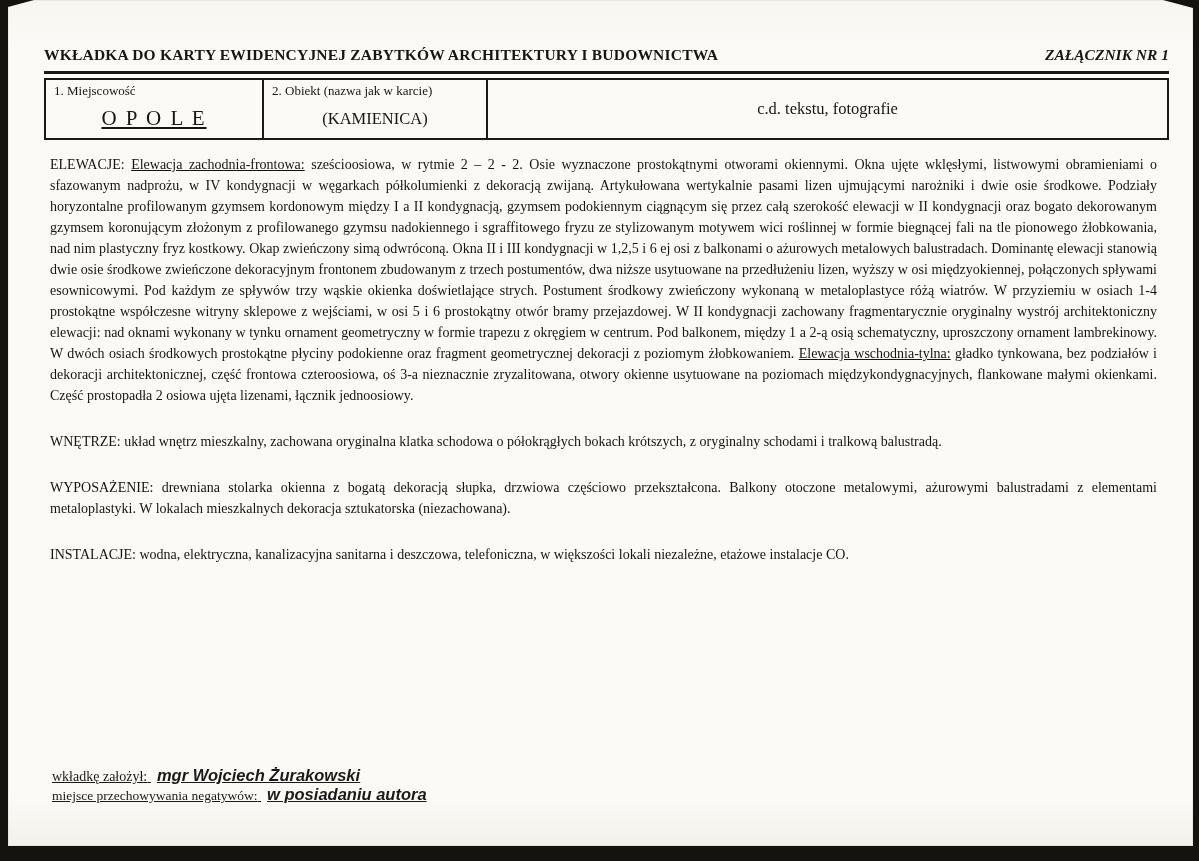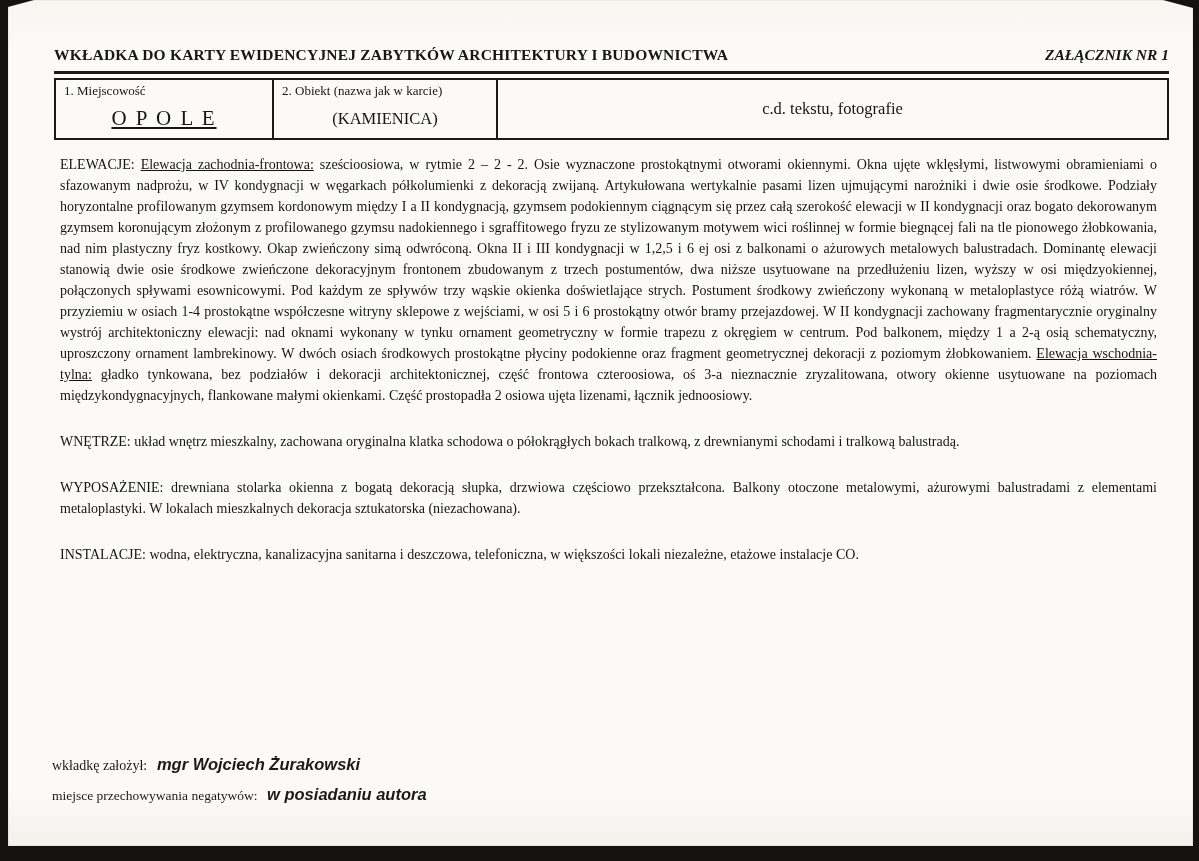--- a/index.html
+++ b/index.html
@@ -14,21 +14,20 @@
     width:1199px;height:861px;
     background:#151310;
   }
   .page{
     position:absolute;
     left:8px; right:6px; top:0; bottom:15px;
     background:#fbfaf6;
     background-image:linear-gradient(180deg,#f7f6f1 0%, #fbfaf6 6%, #fbfaf6 94%, #f3f1ec 100%);
     color:#161616;
     box-shadow:inset 0 0 0 1px rgba(0,0,0,0.05);
-    padding-left:10px;
   }
   .corner{position:absolute;background:#151310;}
   .corner.tl{left:0;top:0;width:26px;height:7px;clip-path:polygon(0 0,100% 0,0 100%);}
   .corner.tr{right:0;top:0;width:30px;height:8px;clip-path:polygon(0 0,100% 0,100% 100%);}
 
   
   .header{
     display:flex;
     justify-content:space-between;
     align-items:flex-end;
@@ -95,21 +94,21 @@
   .u{text-decoration:underline;}
 
   
   .footer{
     position:absolute;
     left:44px;
     bottom:42px;
     font-size:14.5px;
     color:#1a1a1a;
   }
-  .footer .row{margin-top:11px;}
+  .footer .row{margin-top:0;text-decoration:underline;}
   .footer .caption{font-size:14px;}
   .footer .caption.small{font-size:13.5px;}
   .footer .sig{
     font-family:"Liberation Sans", sans-serif;
     font-weight:bold;
     font-style:italic;
     font-size:16.5px;
     margin-left:6px;
   }
 </style>
@@ -137,21 +136,21 @@
           <span>(KAMIENICA)</span>
         </div>
       </div>
       <div class="cell c3">
         <div class="value">c.d. tekstu, fotografie</div>
       </div>
     </div>
 
     <div class="bodytext">
       <p><span>ELEWACJE: </span><span class="u">Elewacja zachodnia-frontowa:</span><span> sześcioosiowa, w rytmie 2 – 2 - 2. Osie wyznaczone prostokątnymi otworami okiennymi. Okna ujęte wklęsłymi, listwowymi obramieniami o sfazowanym nadprożu, w IV kondygnacji w węgarkach półkolumienki z dekoracją zwijaną. Artykułowana wertykalnie pasami lizen ujmującymi narożniki i dwie osie środkowe. Podziały horyzontalne profilowanym gzymsem kordonowym między I a II kondygnacją, gzymsem podokiennym ciągnącym się przez całą szerokość elewacji w II kondygnacji oraz bogato dekorowanym gzymsem koronującym złożonym z profilowanego gzymsu nadokiennego i sgraffitowego fryzu ze stylizowanym motywem wici roślinnej w formie biegnącej fali na tle pionowego żłobkowania, nad nim plastyczny fryz kostkowy. Okap zwieńczony simą odwróconą. Okna II i III kondygnacji w 1,2,5 i 6 ej osi z balkonami o ażurowych metalowych balustradach. Dominantę elewacji stanowią dwie osie środkowe zwieńczone dekoracyjnym frontonem zbudowanym z trzech postumentów, dwa niższe usytuowane na przedłużeniu lizen, wyższy w osi międzyokiennej, połączonych spływami esownicowymi. Pod każdym ze spływów trzy wąskie okienka doświetlające strych. Postument środkowy zwieńczony wykonaną w metaloplastyce różą wiatrów. W przyziemiu w osiach 1-4 prostokątne współczesne witryny sklepowe z wejściami, w osi 5 i 6 prostokątny otwór bramy przejazdowej. W II kondygnacji zachowany fragmentarycznie oryginalny wystrój architektoniczny elewacji: nad oknami wykonany w tynku ornament geometryczny w formie trapezu z okręgiem w centrum. Pod balkonem, między 1 a 2-ą osią schematyczny, uproszczony ornament lambrekinowy. W dwóch osiach środkowych prostokątne płyciny podokienne oraz fragment geometrycznej dekoracji z poziomym żłobkowaniem. </span><span class="u">Elewacja wschodnia-tylna:</span><span> gładko tynkowana, bez podziałów i dekoracji architektonicznej, część frontowa czteroosiowa, oś 3-a nieznacznie zryzalitowana, otwory okienne usytuowane na poziomach międzykondygnacyjnych, flankowane małymi okienkami. Część prostopadła 2 osiowa ujęta lizenami, łącznik jednoosiowy.</span></p>
-      <p>WNĘTRZE: układ wnętrz mieszkalny, zachowana oryginalna klatka schodowa o półokrągłych bokach tralkową, z drewnianymi schodami i tralkową balustradą.</p>
+      <p>WNĘTRZE: układ wnętrz mieszkalny, zachowana oryginalna klatka schodowa o półokrągłych bokach krótszych, z oryginalny schodami i tralkową balustradą.</p>
       <p>WYPOSAŻENIE: drewniana stolarka okienna z bogatą dekoracją słupka, drzwiowa częściowo przekształcona. Balkony otoczone metalowymi, ażurowymi balustradami z elementami metaloplastyki. W lokalach mieszkalnych dekoracja sztukatorska (niezachowana).</p>
       <p>INSTALACJE: wodna, elektryczna, kanalizacyjna sanitarna i deszczowa, telefoniczna, w większości lokali niezależne, etażowe instalacje CO.</p>
     </div>
 
     <div class="footer">
       <div class="row">
         <span class="caption">wkładkę założył:</span>
         <span class="sig">mgr Wojciech Żurakowski</span>
       </div>
       <div class="row">

